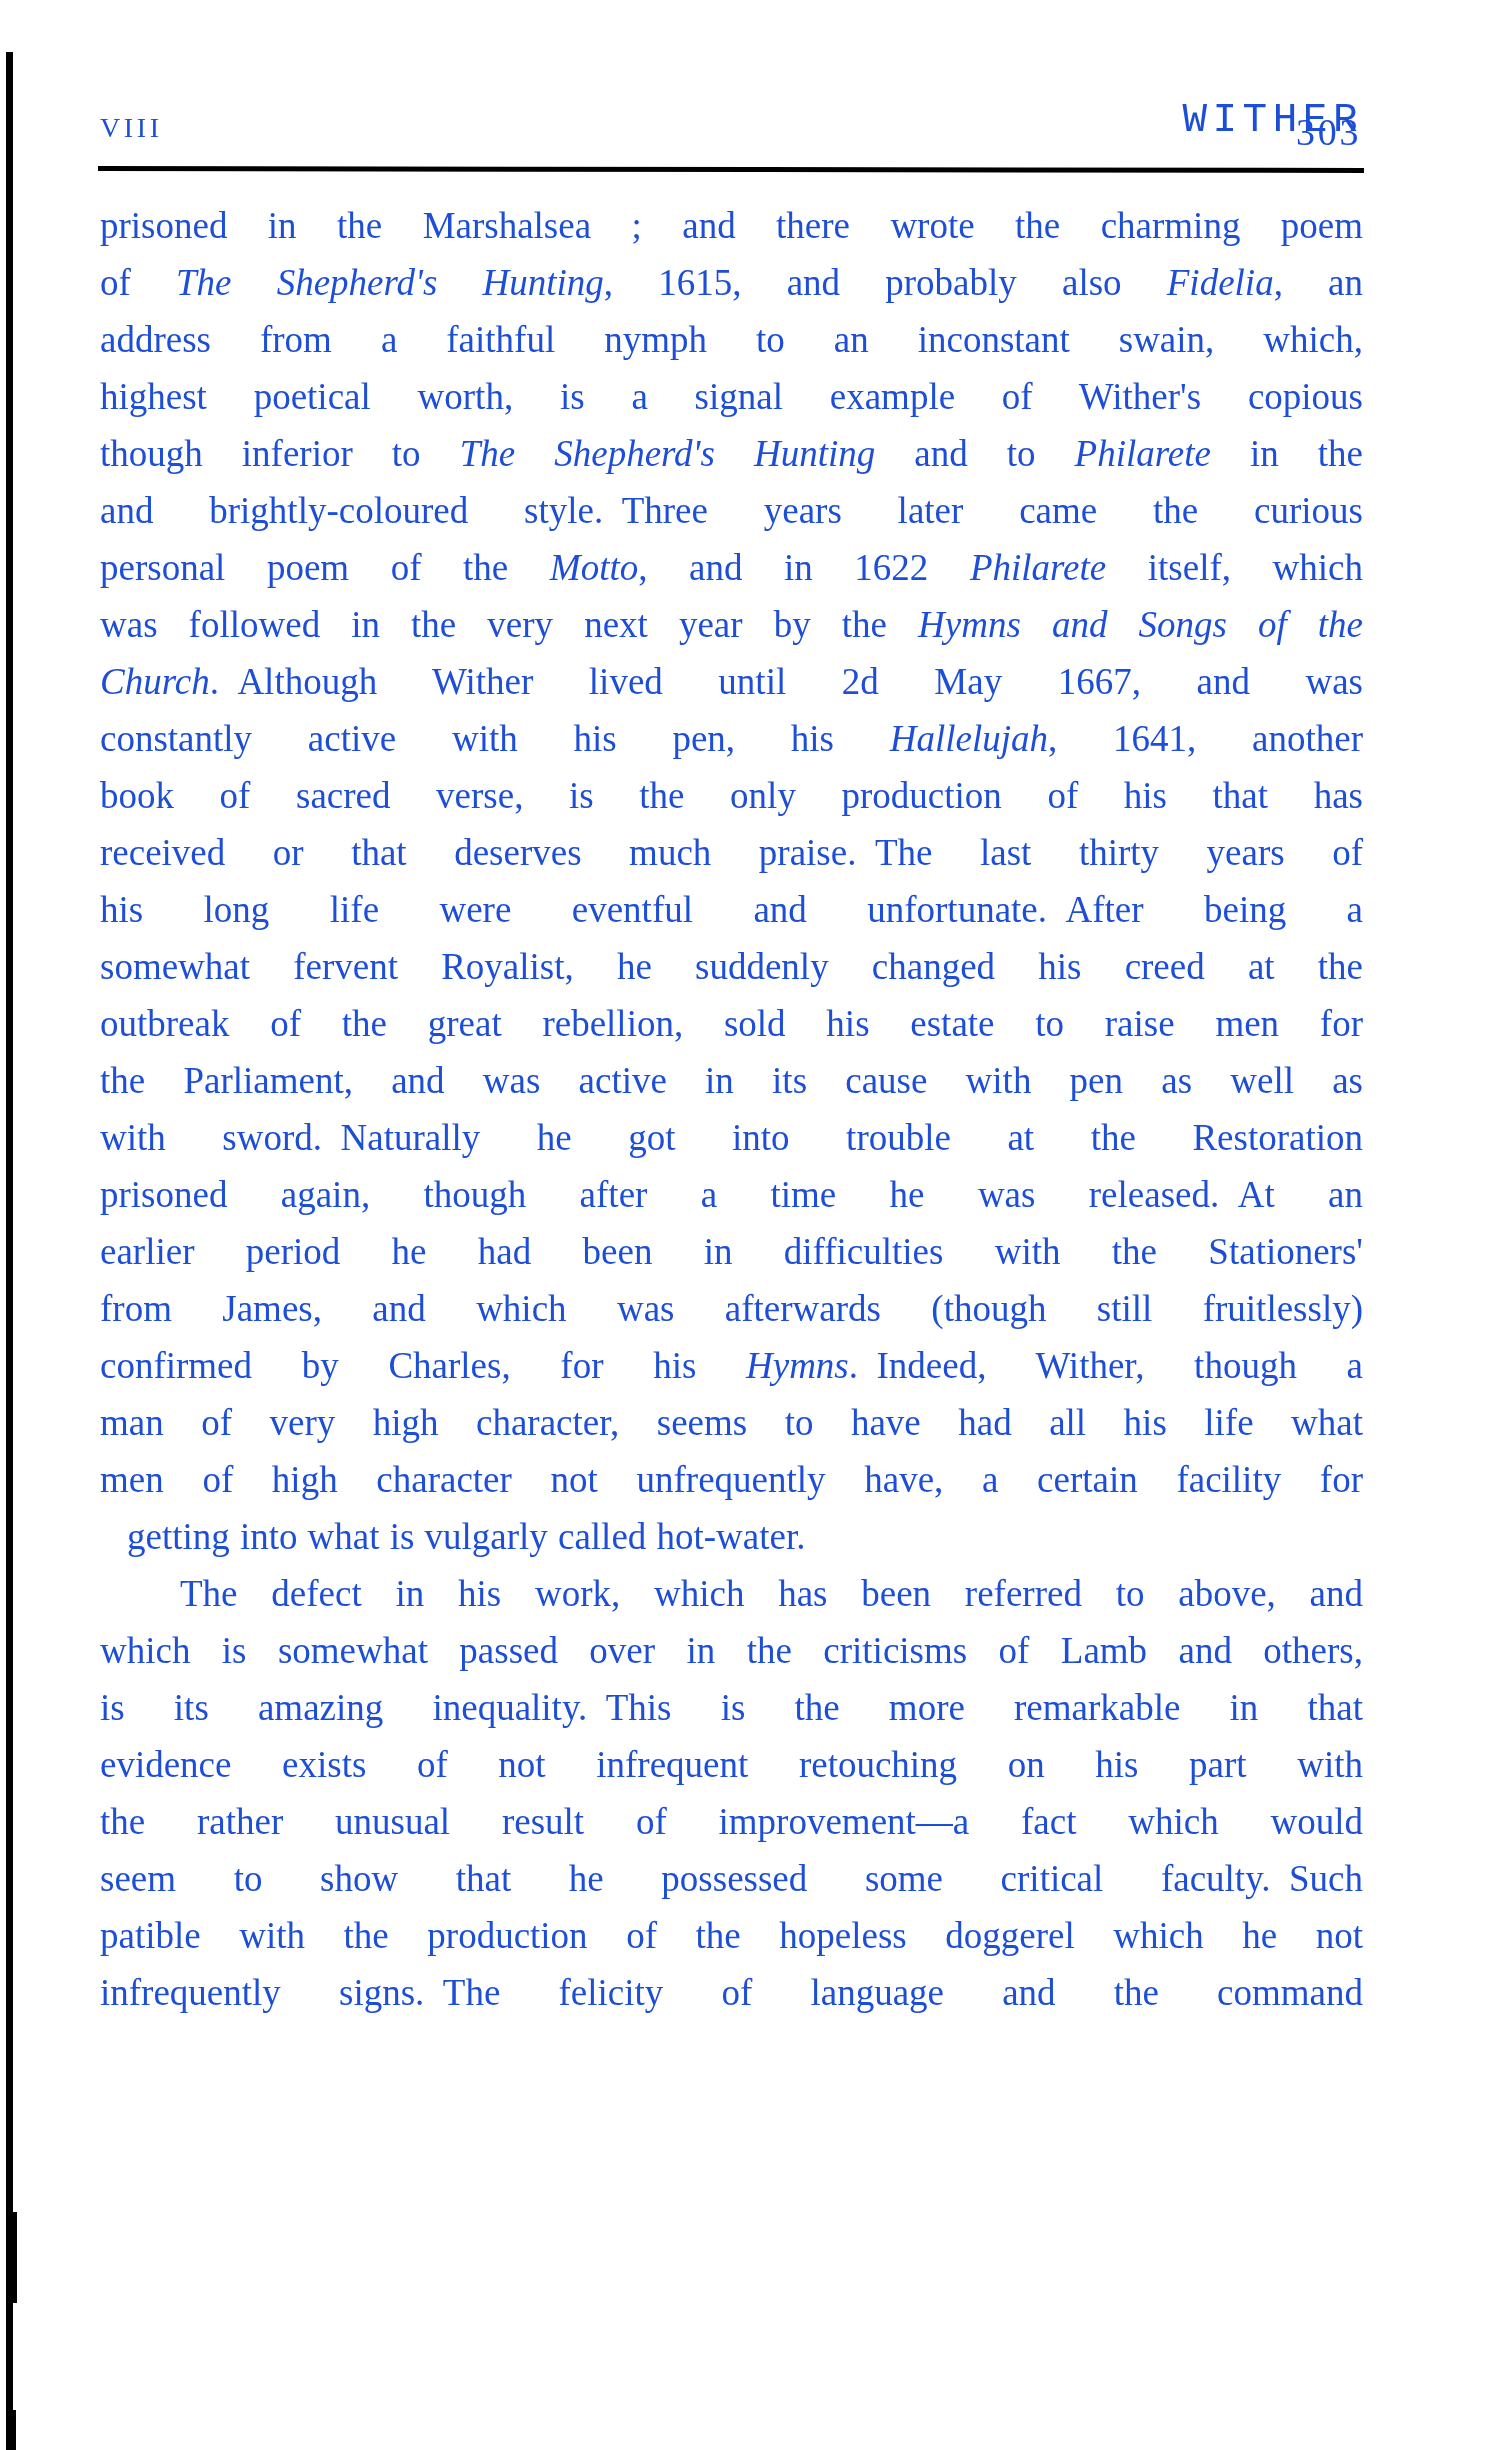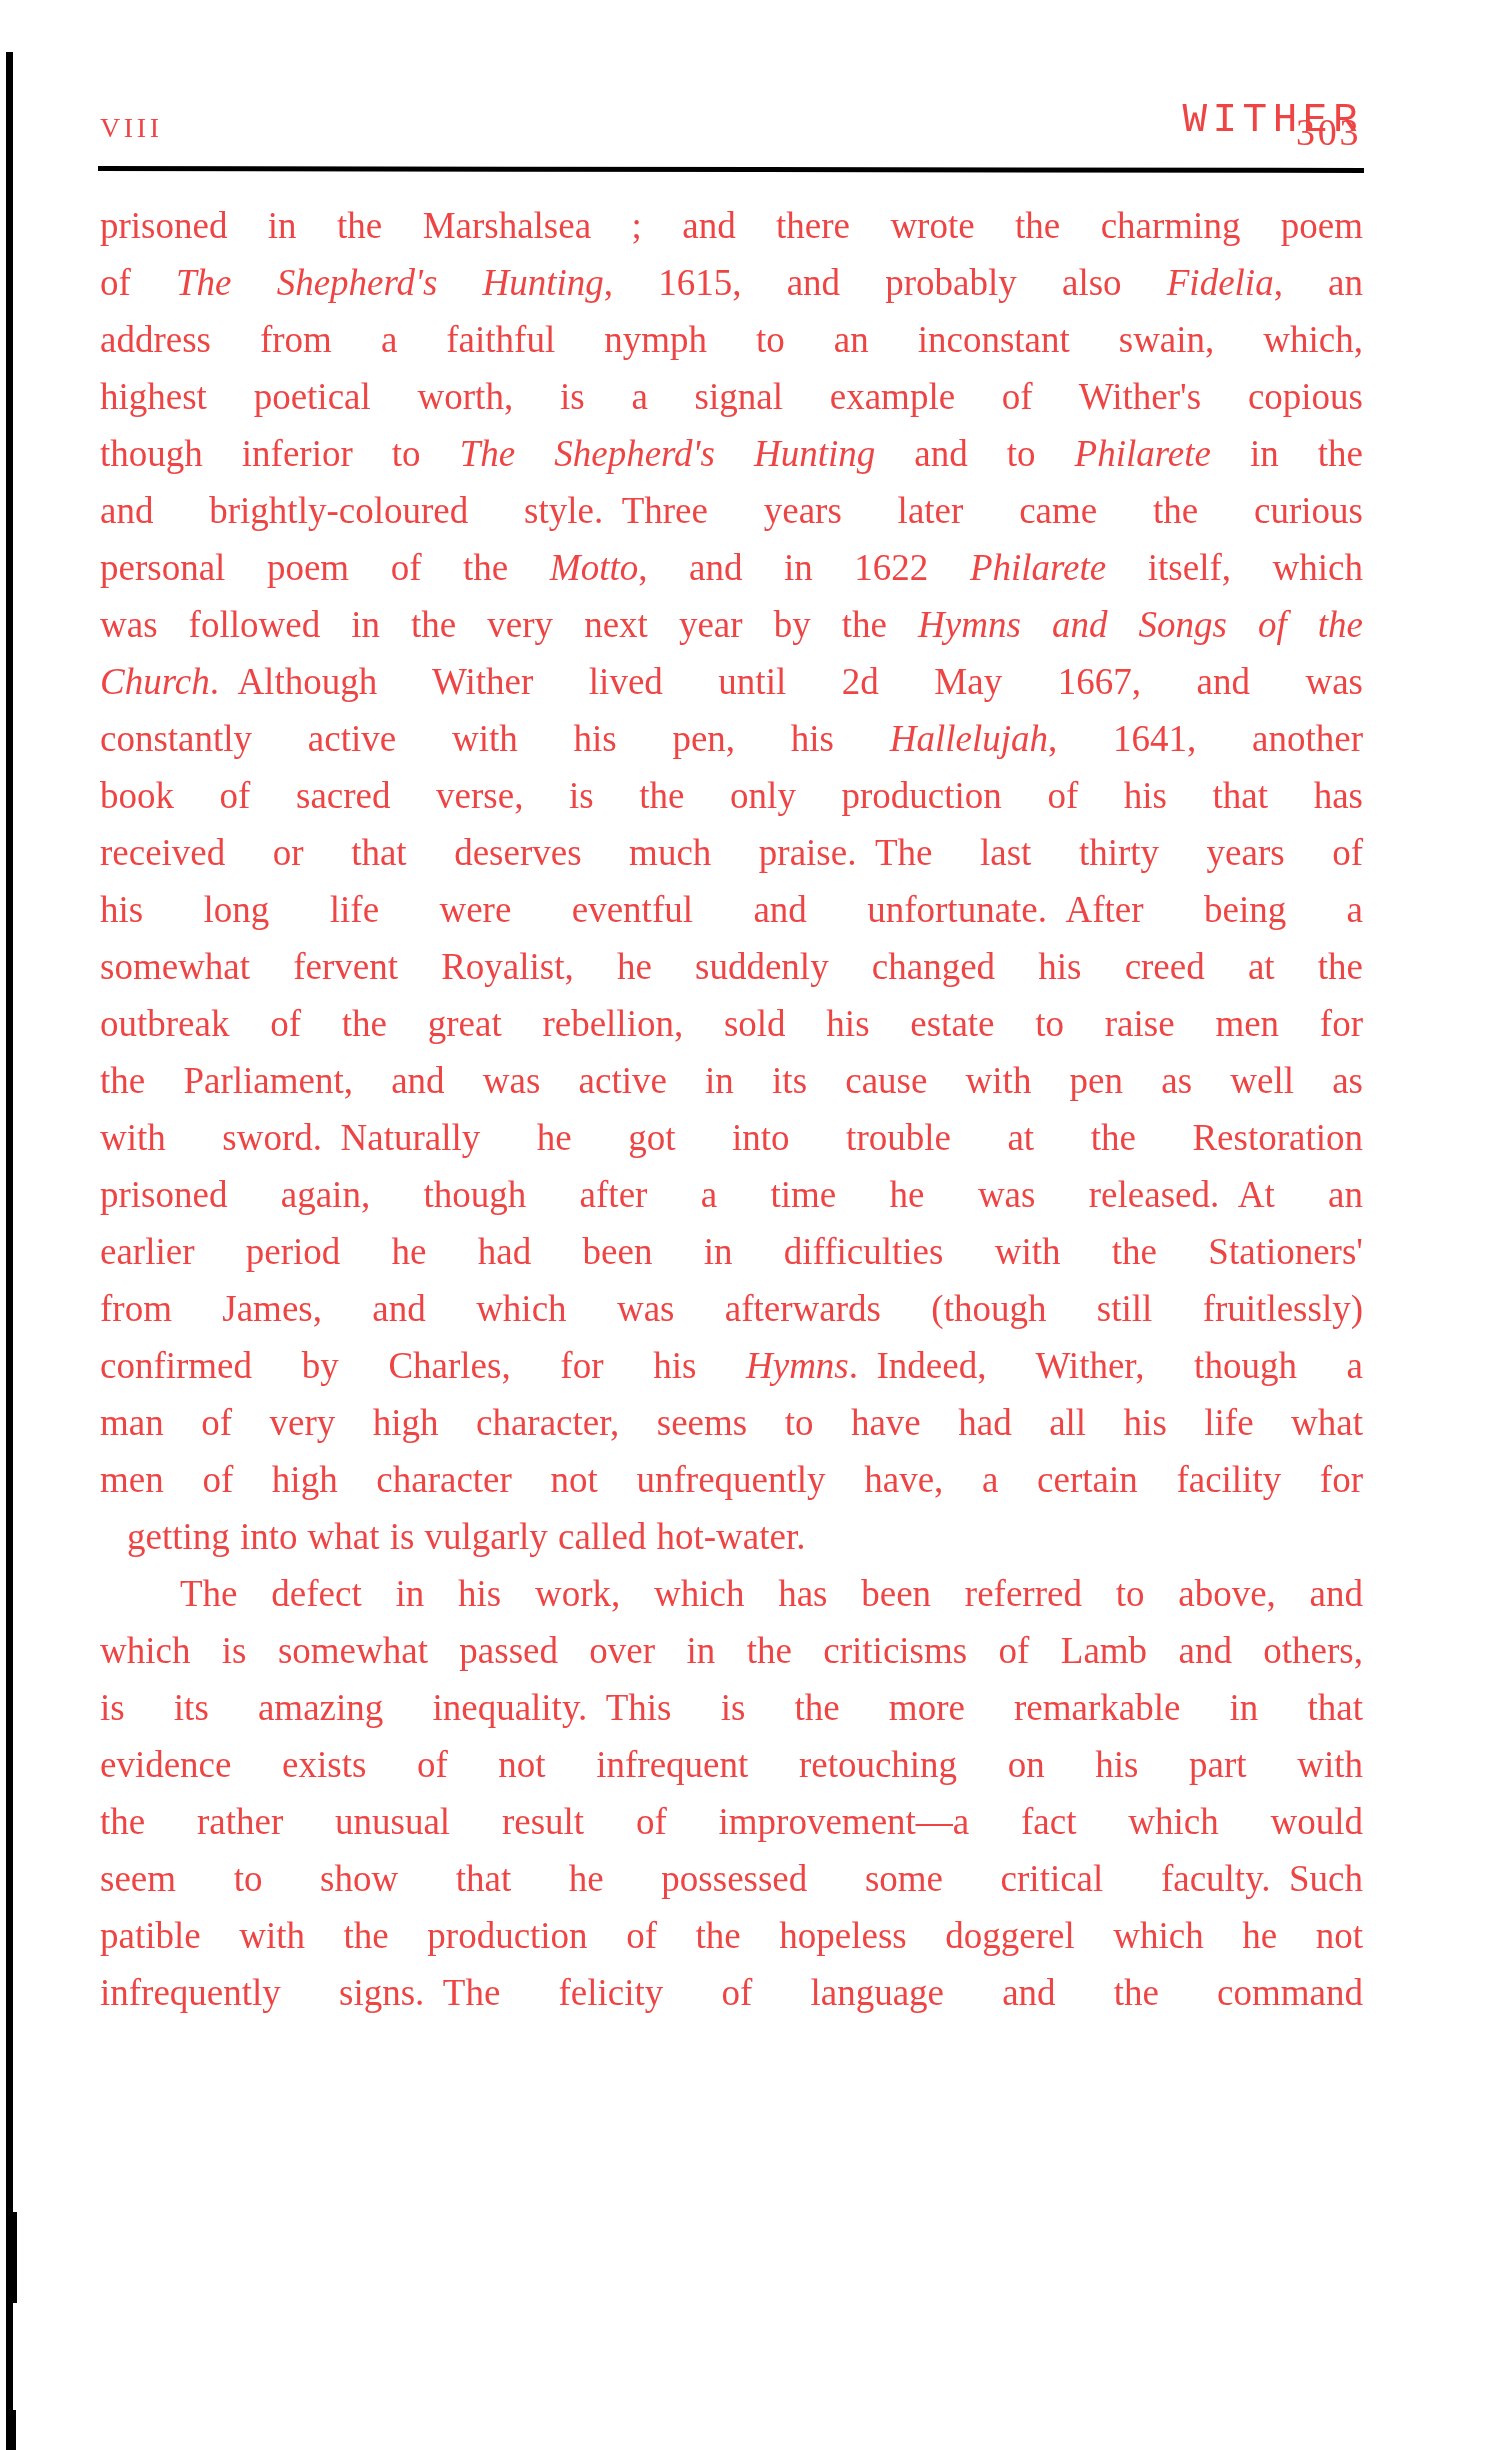--- a/index.html
+++ b/index.html
@@ -3,21 +3,21 @@
 <meta charset="utf-8">
 <style>
   html, body { margin: 0; padding: 0; background: #e8e8e8; }
   .page {
     position: relative;
     width: 1505px;
     height: 2450px;
     background: #ffffff;
     overflow: hidden;
     font-family: "Liberation Serif", "DejaVu Serif", serif;
-    color: #ef4444;
+    color: #1d4ed8;
   }
   
   .edge-bar {
     position: absolute;
     left: 5.5px;
     top: 52px;
     width: 7.3px;
     height: 2398px;
     background: #000;
   }

